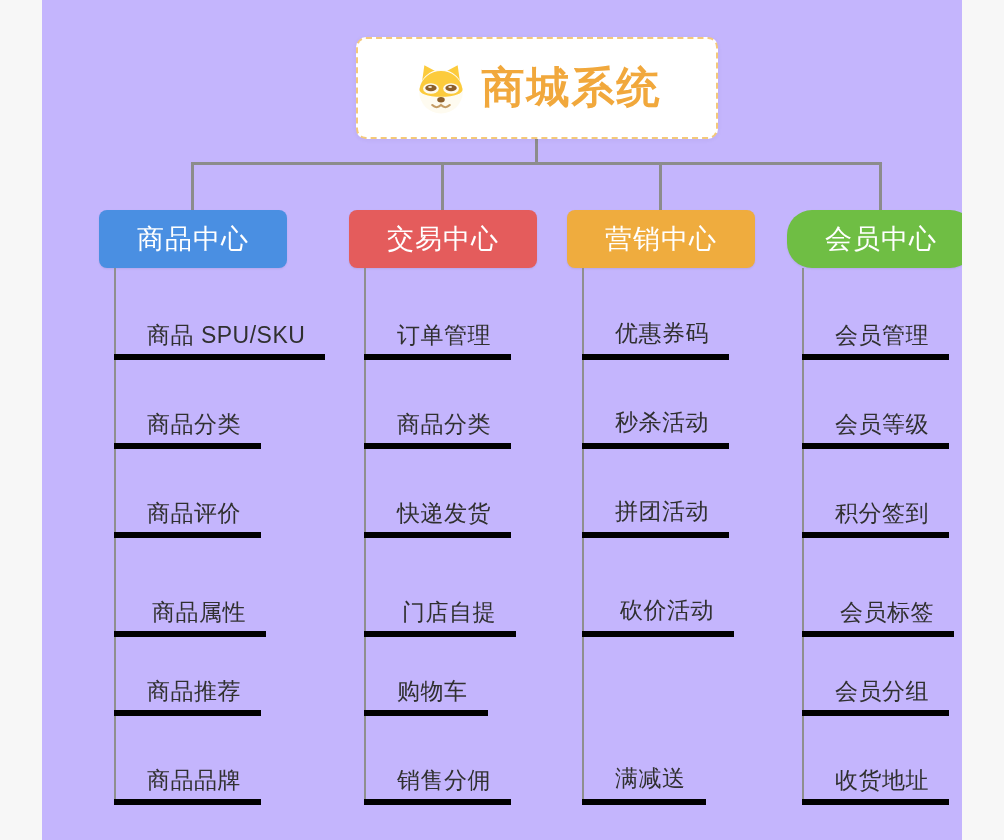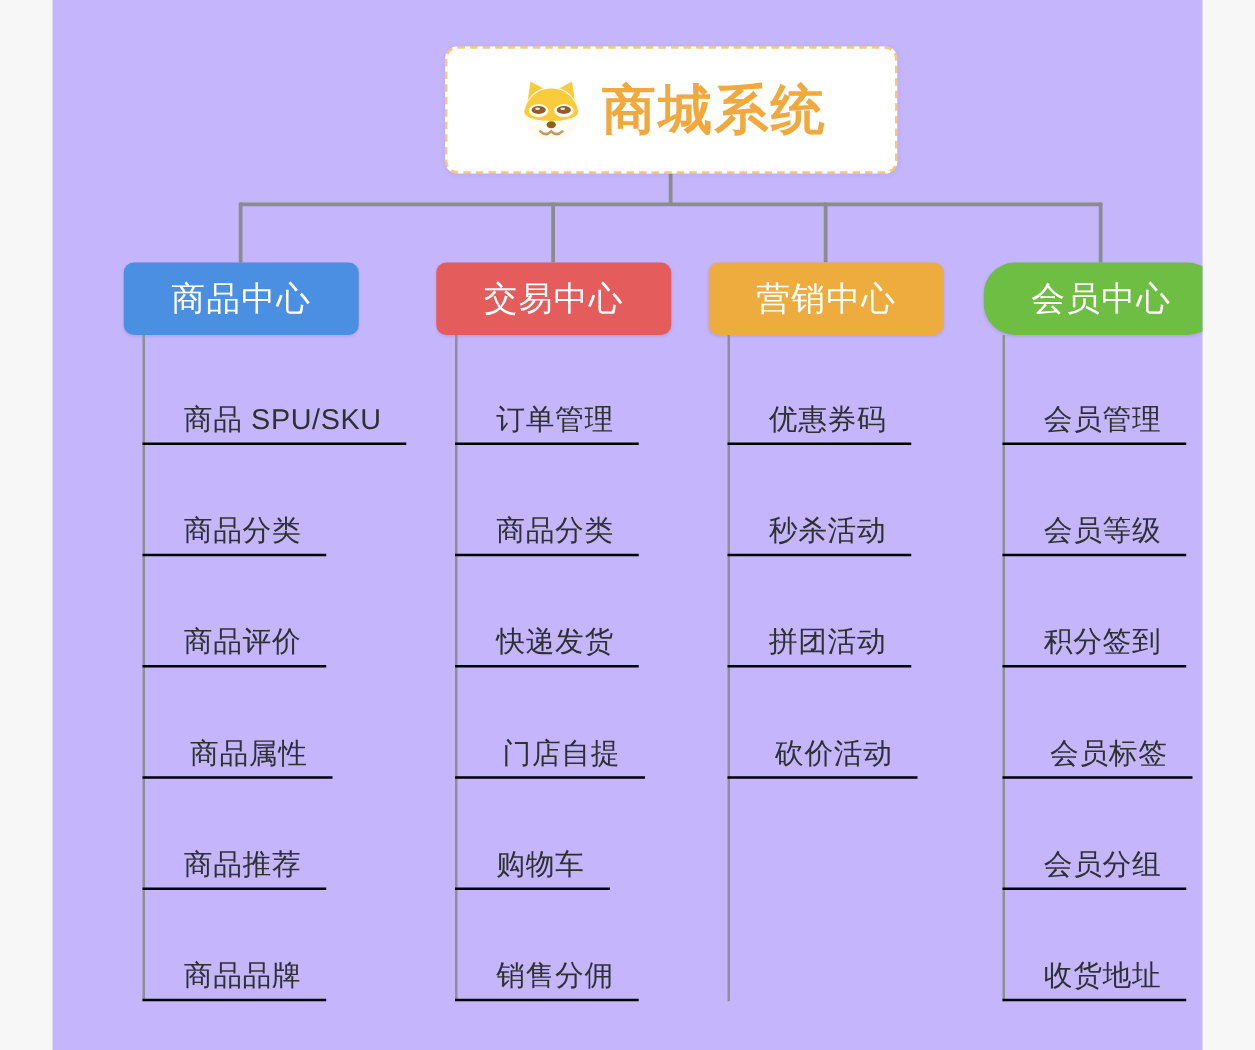--- a/index.html
+++ b/index.html
@@ -46,21 +46,21 @@
   .drop        { top: 162px; width: 3px; height: 48px; }
   .drop.d0 { left: 149px; }
   .drop.d1 { left: 399px; }
   .drop.d2 { left: 617px; }
   .drop.d3 { left: 837px; }
 
   
   .column { position: absolute; top: 210px; width: 250px; height: 600px; }
   .col0 { left: 57px; }
   .col1 { left: 307px; }
-  .col2 { left: 525px; }
+  .col2 { left: 525px; font-family: Liberation Mono, monospace; }
   .col3 { left: 745px; }
 
   .branch-box {
     position: absolute;
     left: 0; top: 0;
     width: 188px; height: 58px;
     border-radius: 8px;
     color: #ffffff;
     font-size: 27px;
     letter-spacing: 1px;
@@ -77,30 +77,30 @@
     width: 2px; height: 533px;
     background: #8f8f8f;
   }
 
   .leaf {
     position: absolute;
     left: 15px;
     height: 40px;
     line-height: 42px;
     padding: 0 20px 0 33px;
-    border-bottom: 2px solid #000000;
+    border-bottom: 6px solid #000000;
     font-size: 23px;
     letter-spacing: 0.5px;
     color: #303030;
     white-space: nowrap;
   }
   .leaf.i0 { top: 104px; }
   .leaf.i1 { top: 193px; text-align: right; }
   .leaf.i2 { top: 282px; }
-  .leaf.i3 { top: 371px; padding-left: 38px; }
+  .leaf.i3 { top: 381px; padding-left: 38px; }
   .leaf.i4 { top: 460px; }
   .leaf.i5 { top: 549px; }
 </style>
 </head>
 <body>
 
 <div class="canvas">
 
   <div class="line root-stem"></div>
   <div class="line spine"></div>
@@ -149,20 +149,21 @@
     <div class="leaf i5">销售分佣</div>
   </div>
 
   <div class="column col2">
     <div class="branch-box" style="background: rgb(239, 172, 62);">营销中心</div>
     <div class="stem"></div>
     <div class="leaf i0">优惠券码</div>
     <div class="leaf i1">秒杀活动</div>
     <div class="leaf i2">拼团活动</div>
     <div class="leaf i3">砍价活动</div>
+    <div class="leaf i5">满减送</div>
   </div>
 
   <div class="column col3">
     <div class="branch-box" style="background: rgb(111, 190, 68); border-radius: 25px;">会员中心</div>
     <div class="stem"></div>
     <div class="leaf i0">会员管理</div>
     <div class="leaf i1">会员等级</div>
     <div class="leaf i2">积分签到</div>
     <div class="leaf i3">会员标签</div>
     <div class="leaf i4">会员分组</div>

